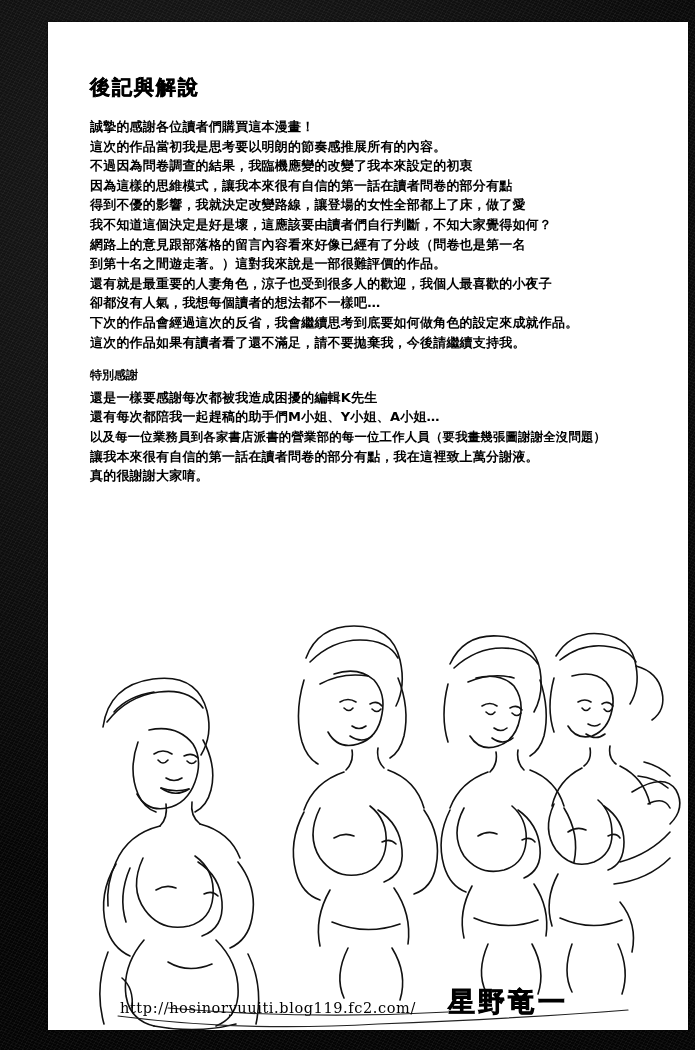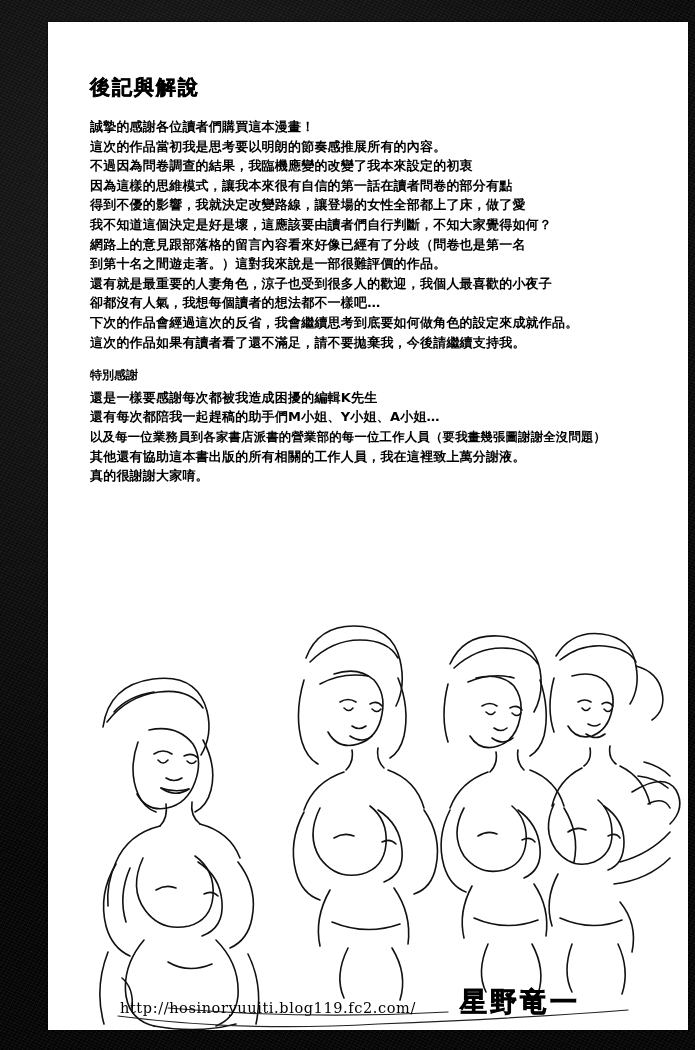--- a/index.html
+++ b/index.html
@@ -91,21 +91,21 @@
     left: 72px;
     bottom: 6px;
     font-family: "DejaVu Serif", serif;
     font-size: 14.5px;
     letter-spacing: 0.6px;
     color: #000;
     text-decoration: none;
   }
   .signature {
     position: absolute;
-    right: 20px;
+    right: 32px;
     bottom: 2px;
     font-family: "DejaVu Sans", sans-serif;
     font-weight: bold;
     font-size: 27px;
     letter-spacing: 3px;
     color: #000;
     -webkit-text-stroke: 0.8px #000;
   }
 </style>
 </head>
@@ -131,21 +131,21 @@
       <div class="body-line">卻都沒有人氣，我想每個讀者的想法都不一樣吧…</div>
       <div class="body-line">下次的作品會經過這次的反省，我會繼續思考到底要如何做角色的設定來成就作品。</div>
       <div class="body-line">這次的作品如果有讀者看了還不滿足，請不要拋棄我，今後請繼續支持我。</div>
 
       <div class="spacer-sm"></div>
 
       <div class="section-title">特別感謝</div>
       <div class="body-line">還是一樣要感謝每次都被我造成困擾的編輯K先生</div>
       <div class="body-line">還有每次都陪我一起趕稿的助手們M小姐、Y小姐、A小姐…</div>
       <div class="body-line" style="font-size:12.4px;">以及每一位業務員到各家書店派書的營業部的每一位工作人員（要我畫幾張圖謝謝全沒問題）</div>
-      <div class="body-line">其他還有協助這本書出版的所有相關的工作人員，我在這裡致上萬分謝液。</div>
+      <div class="body-line">讓我本來很有自信的第一話在讀者問卷的部分有點，我在這裡致上萬分謝液。</div>
       <div class="body-line">真的很謝謝大家唷。</div>
     </div>
 
     <div class="art">
       <svg width="640" height="408" viewBox="0 0 640 408" xmlns="http://www.w3.org/2000/svg">
         <rect x="0" y="0" width="640" height="408" fill="#ffffff"></rect>
         <g fill="none" stroke="#111" stroke-width="1.6" stroke-linecap="round" stroke-linejoin="round">
 
           <path d="M55 105 q6 -42 50 -48 q44 -6 54 32 q6 24 -6 44"></path>
           <path d="M59 100 q20 -26 52 -30 q30 -4 44 16"></path>

